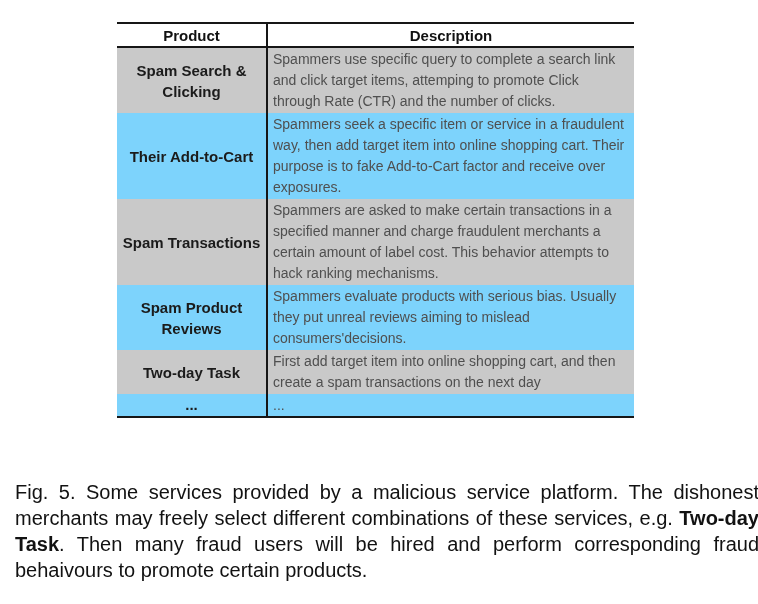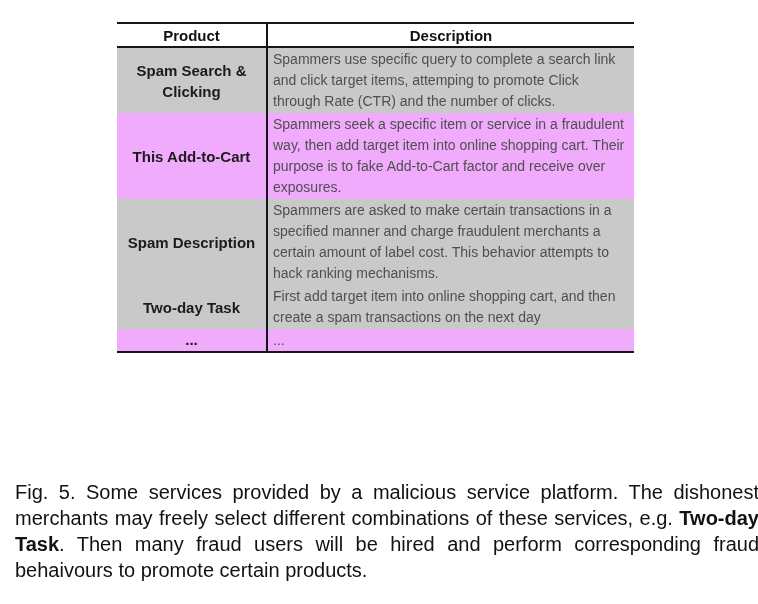--- a/index.html
+++ b/index.html
@@ -48,21 +48,21 @@
     line-height: 21px;
     margin-left: 44px;
   }
   td.desc {
     font-size: 14px;
     color: #4f4f4f;
     text-align: left;
     line-height: 21px;
   }
   tr.shaded td { background: #c9c9c9; }
-  tr.plain  td { background: #f0abfc; }
+  tr.plain  td { background: #7dd3fc; }
   tr.dots td { height: 20px; line-height: 18px; }
   .caption {
     position: absolute;
     left: 7px;
     top: 471px;
     width: 744px;
     margin: 8px;
     font-size: 20px;
     line-height: 26px;
     color: #121212;
@@ -85,26 +85,30 @@
         <th>Product</th>
         <th>Description</th>
       </tr>
     </thead>
     <tbody>
       <tr class="shaded">
         <td class="service">Spam Search &amp; Clicking</td>
         <td class="desc">Spammers use specific query to complete a search link and click target items, attemping to promote Click through Rate (CTR) and the number of clicks.</td>
       </tr>
       <tr class="plain">
-        <td class="service">This Add-to-Cart</td>
+        <td class="service">Their Add-to-Cart</td>
         <td class="desc">Spammers seek a specific item or service in a fraudulent way, then add target item into online shopping cart. Their purpose is to fake Add-to-Cart factor and receive over exposures.</td>
       </tr>
       <tr class="shaded">
-        <td class="service">Spam Description</td>
+        <td class="service">Spam Transactions</td>
         <td class="desc">Spammers are asked to make certain transactions in a specified manner and charge fraudulent merchants a certain amount of label cost. This behavior attempts to hack ranking mechanisms.</td>
+      </tr>
+      <tr class="plain">
+        <td class="service">Spam Product Reviews</td>
+        <td class="desc">Spammers evaluate products with serious bias. Usually they put unreal reviews aiming to mislead consumers'decisions.</td>
       </tr>
       <tr class="shaded">
         <td class="service">Two-day Task</td>
         <td class="desc">First add target item into online shopping cart, and then create a spam transactions on the next day</td>
       </tr>
       <tr class="plain dots">
         <td class="service">...</td>
         <td class="desc">...</td>
       </tr>
     </tbody>

